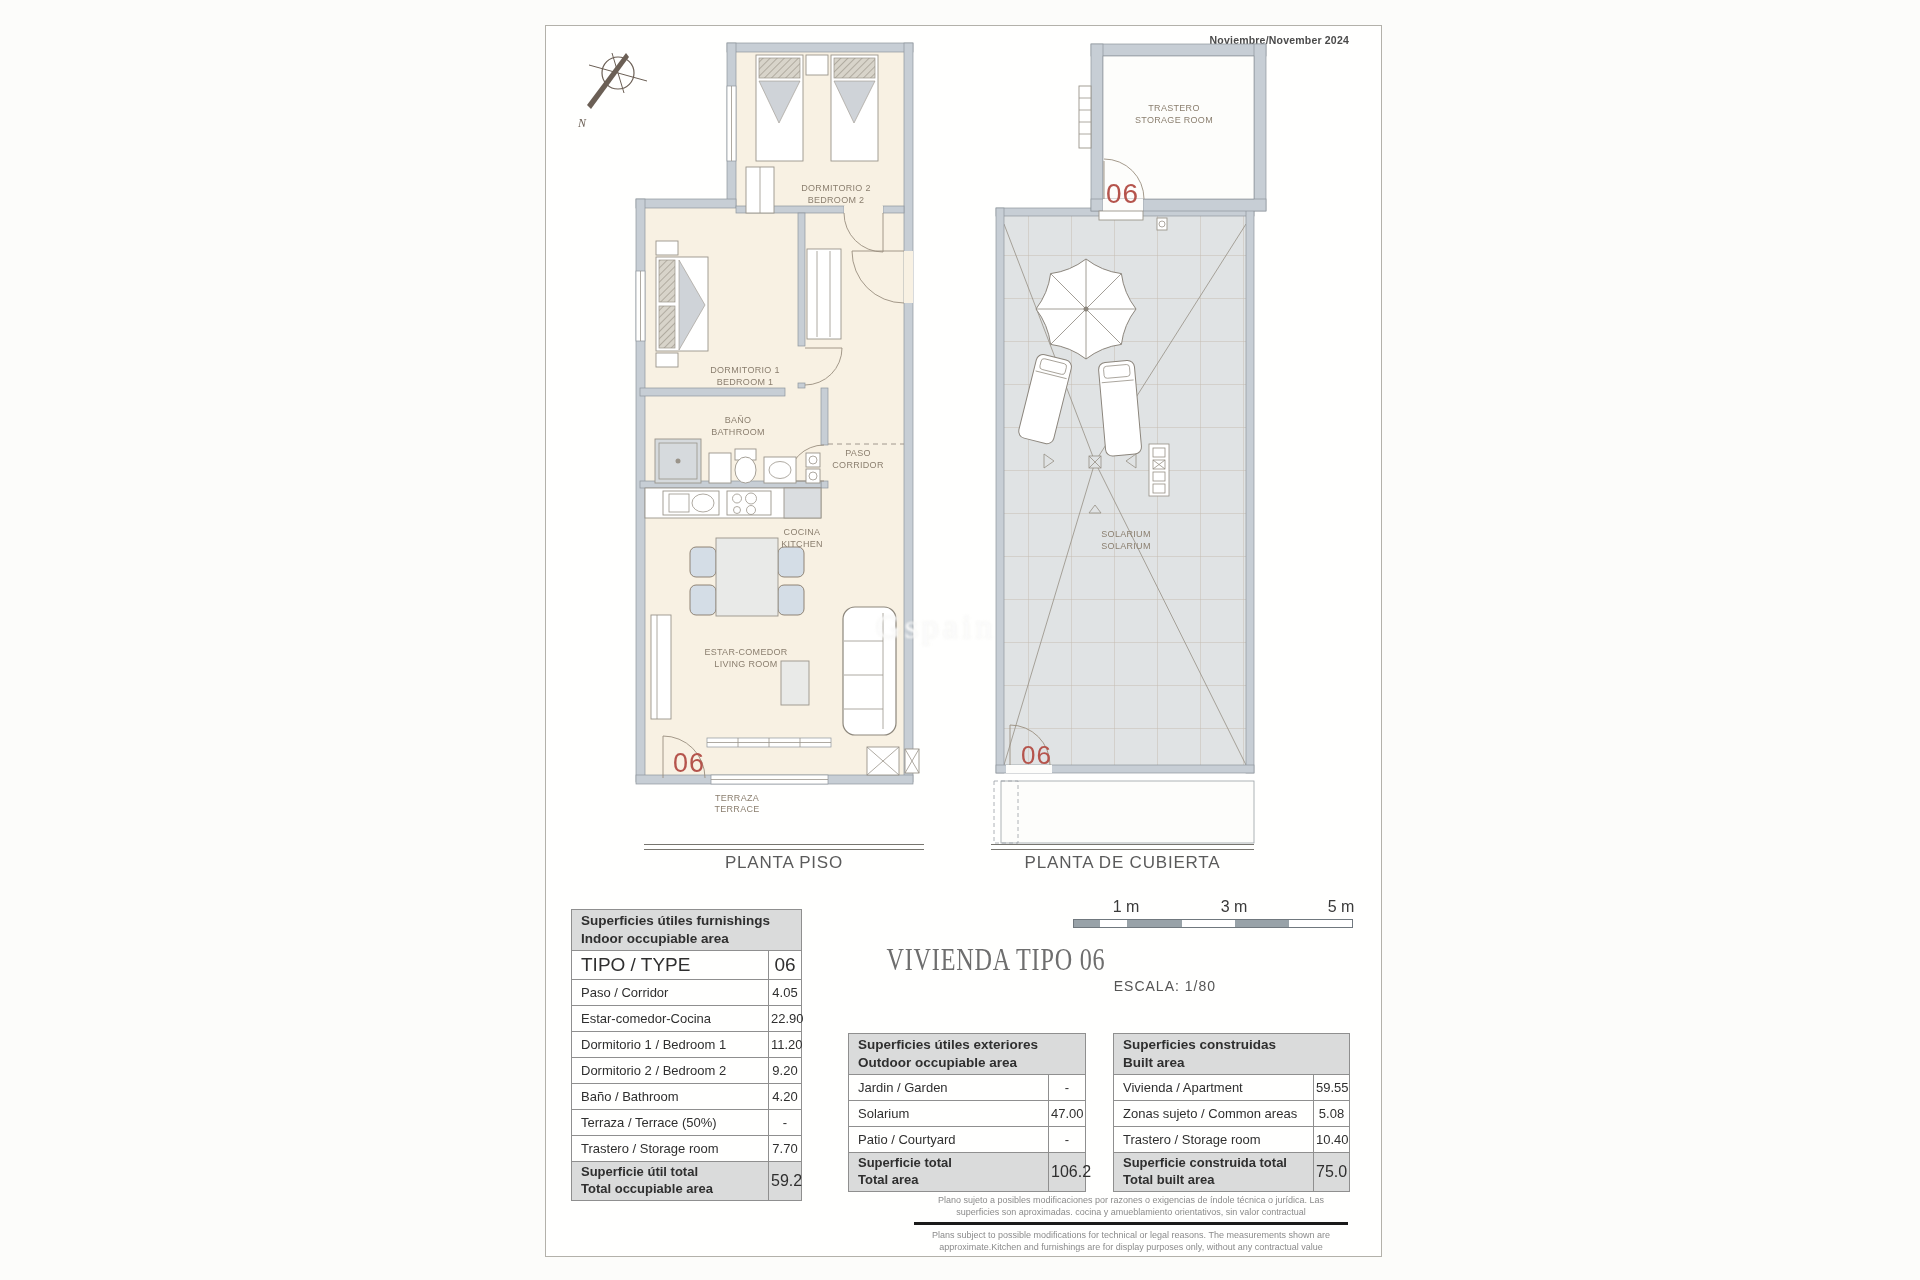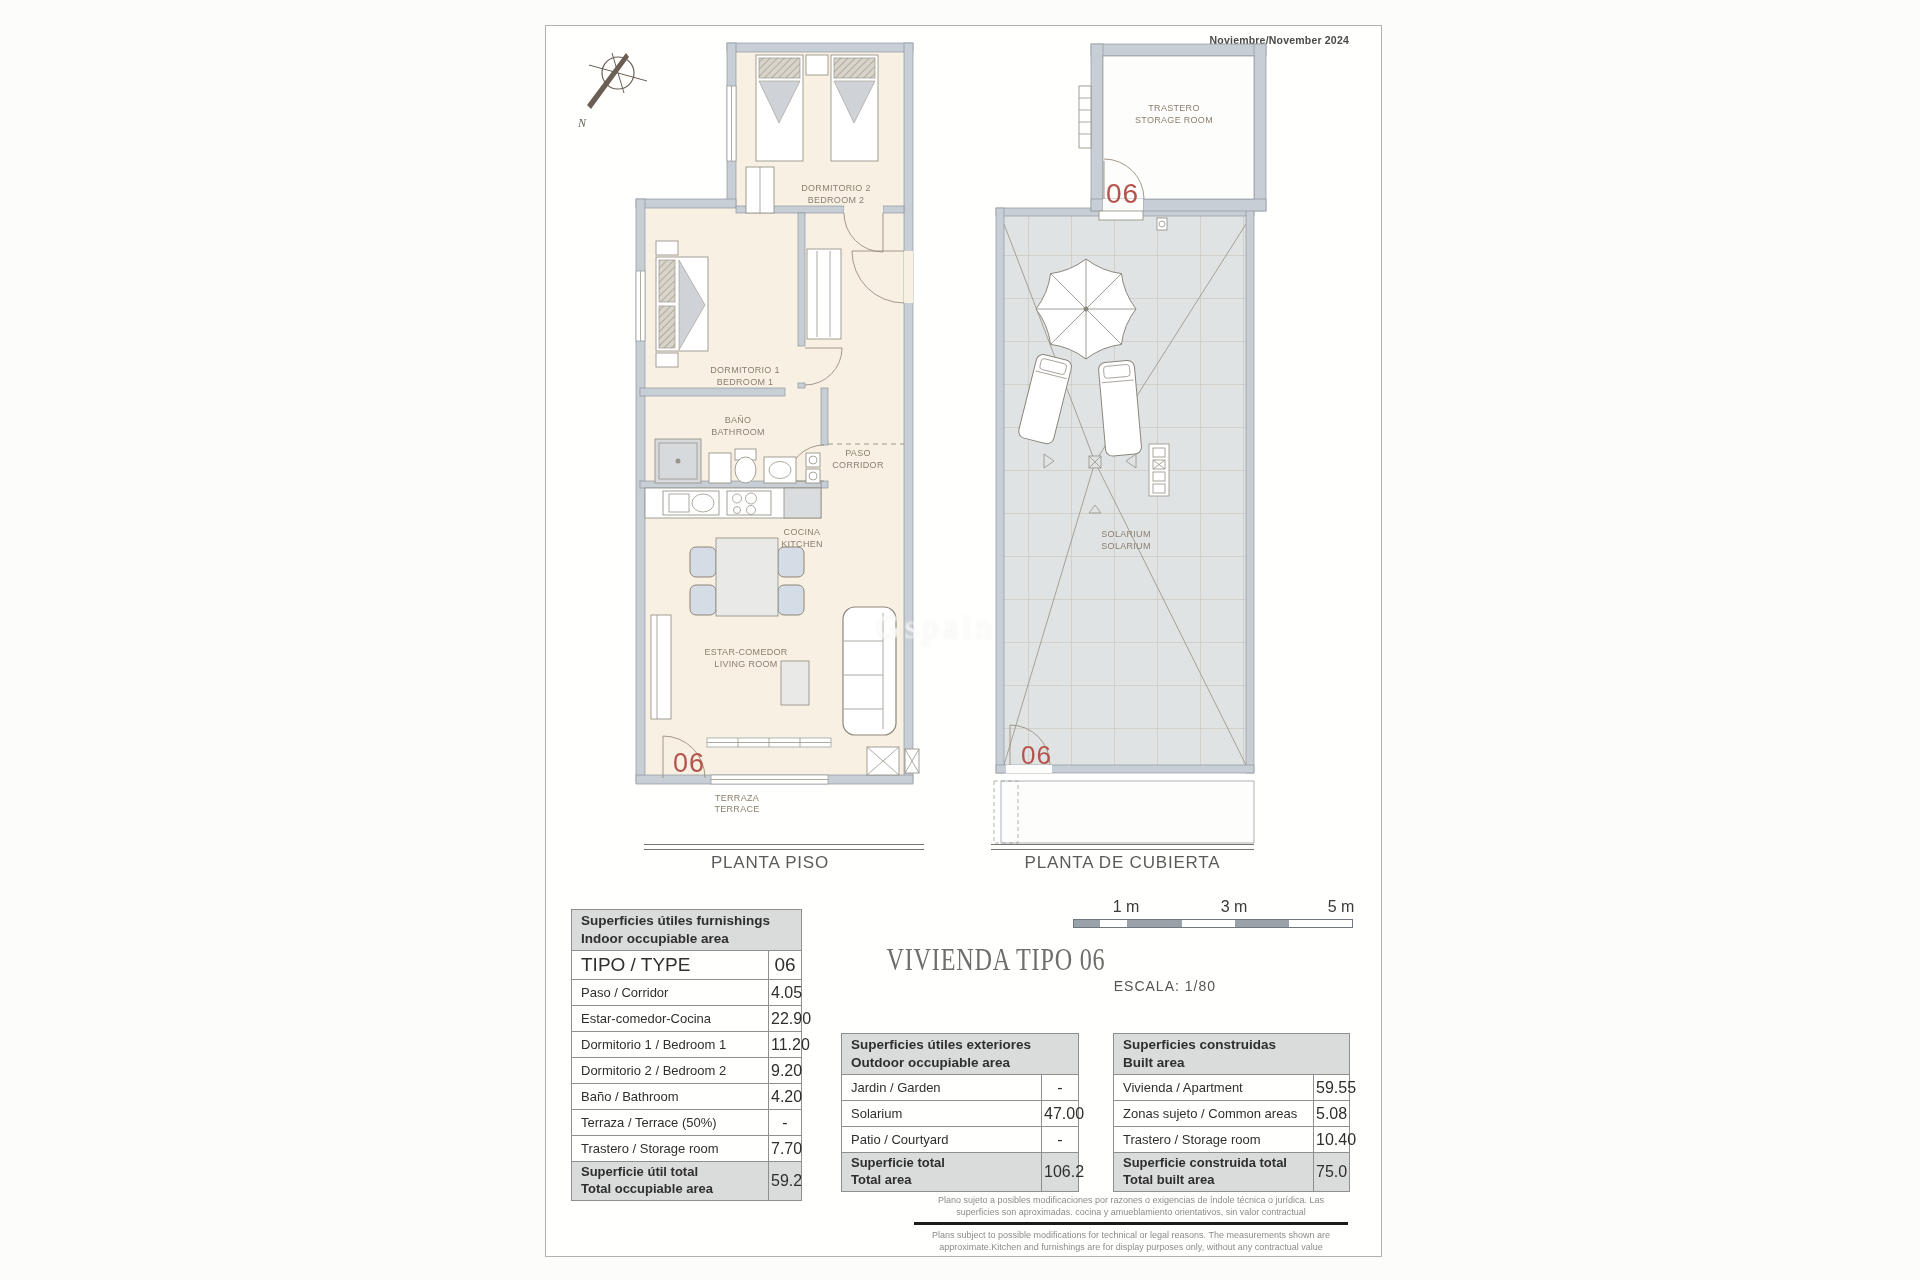--- a/index.html
+++ b/index.html
@@ -35,21 +35,21 @@
   .sb-labels span{position:absolute;transform:translateX(-50%);font-size:16px;color:#3a3a3a;white-space:nowrap;}
   .sb-bar{position:relative;margin-top:3px;height:7px;border:1px solid #70787e;display:flex;background:#fff;}
   .sb-seg{height:100%;}
   .sb-seg.g{background:#98a2a8;}
   
   .title-main{position:absolute;left:230px;top:916px;width:440px;text-align:center;font-family:"Liberation Serif",serif;font-size:31px;letter-spacing:1px;color:#6e6e6e;transform:scaleX(.78);}
   .title-scale{position:absolute;left:230px;top:952px;width:440px;text-align:right;font-size:14px;letter-spacing:1px;color:#555;}
   
   table.areas{position:absolute;border-collapse:collapse;table-layout:fixed;background:#fffffe;}
   table.areas td{border:1px solid var(--table-line);color:#2f2f2f;padding:0 6px 0 9px;vertical-align:middle;}
-  table.areas td.v{text-align:center;padding:0 2px;font-size:16px;}
+  table.areas td.v{text-align:center;padding:0 2px;font-size:13px;}
   tr.hd td{background:var(--table-head-bg);font-weight:bold;font-size:13.5px;line-height:1.3;height:40px;}
   tr.typerow td{font-size:19px;height:28px;}
   tr.typerow td.v{font-size:19px;}
   tr.datarow td{font-size:13px;height:25px;}
   tr.totalrow td{background:var(--table-head-bg);font-weight:bold;font-size:13px;line-height:1.3;height:38px;}
   tr.totalrow td.v{font-size:16px;font-weight:normal;}
   
   .disclaimer{position:absolute;left:368px;top:1168px;width:434px;text-align:center;color:#8b8b8b;font-size:9px;line-height:1.35;}
   .disclaimer .dl{white-space:nowrap;}
   .disc-rule{border:none;border-top:3px solid #1a1a1a;margin:4px 0;}
@@ -336,21 +336,21 @@
         <text class="room-label" x="188" y="82">STORAGE ROOM</text>
         <text class="room-label" x="140" y="496">SOLARIUM</text>
         <text class="room-label" x="140" y="508">SOLARIUM</text>
       </g>
       <text class="unit" x="120" y="162" font-size="28">06</text>
       <text class="unit" x="35" y="723" font-size="26">06</text>
     </svg>
 
     <div class="sep" style="left:98px;top:818px;width:280px;"></div>
     <div class="sep" style="left:445px;top:818px;width:263px;"></div>
-    <div class="caption" style="left:84px;top:827px;width:280px;">PLANTA PISO</div>
+    <div class="caption" style="left:98px;top:827px;width:280px;">PLANTA PISO</div>
     <div class="caption" style="left:445px;top:827px;width:263px;">PLANTA DE CUBIERTA</div>
 
     <div class="scalebar">
       <div class="sb-labels">
         <span style="left:53px;">1 m</span>
         <span style="left:161px;">3 m</span>
         <span style="left:268px;">5 m</span>
       </div>
       <div class="sb-bar">
         <div class="sb-seg g" style="width:26px;"></div>
@@ -412,21 +412,21 @@
       <tr class="totalrow">
             <td>
         <div>Superficie útil total</div>
         <div>Total occupiable area</div>
             </td>
         <td class="v">59.2</td>
           </tr>
     </tbody>
       </table>
 
-    <table class="areas" style="left:295px;top:1007px;width:237px;border-radius:11px;">
+    <table class="areas" style="left:302px;top:1007px;width:237px;border-radius:11px;">
       <colgroup>
           <col style="width:200px;">
           <col style="width:37px;">
         </colgroup>
       <tbody>
           <tr class="hd">
             <td colspan="2">
         <div>Superficies útiles exteriores</div>
         <div>Outdoor occupiable area</div>
       </td>

